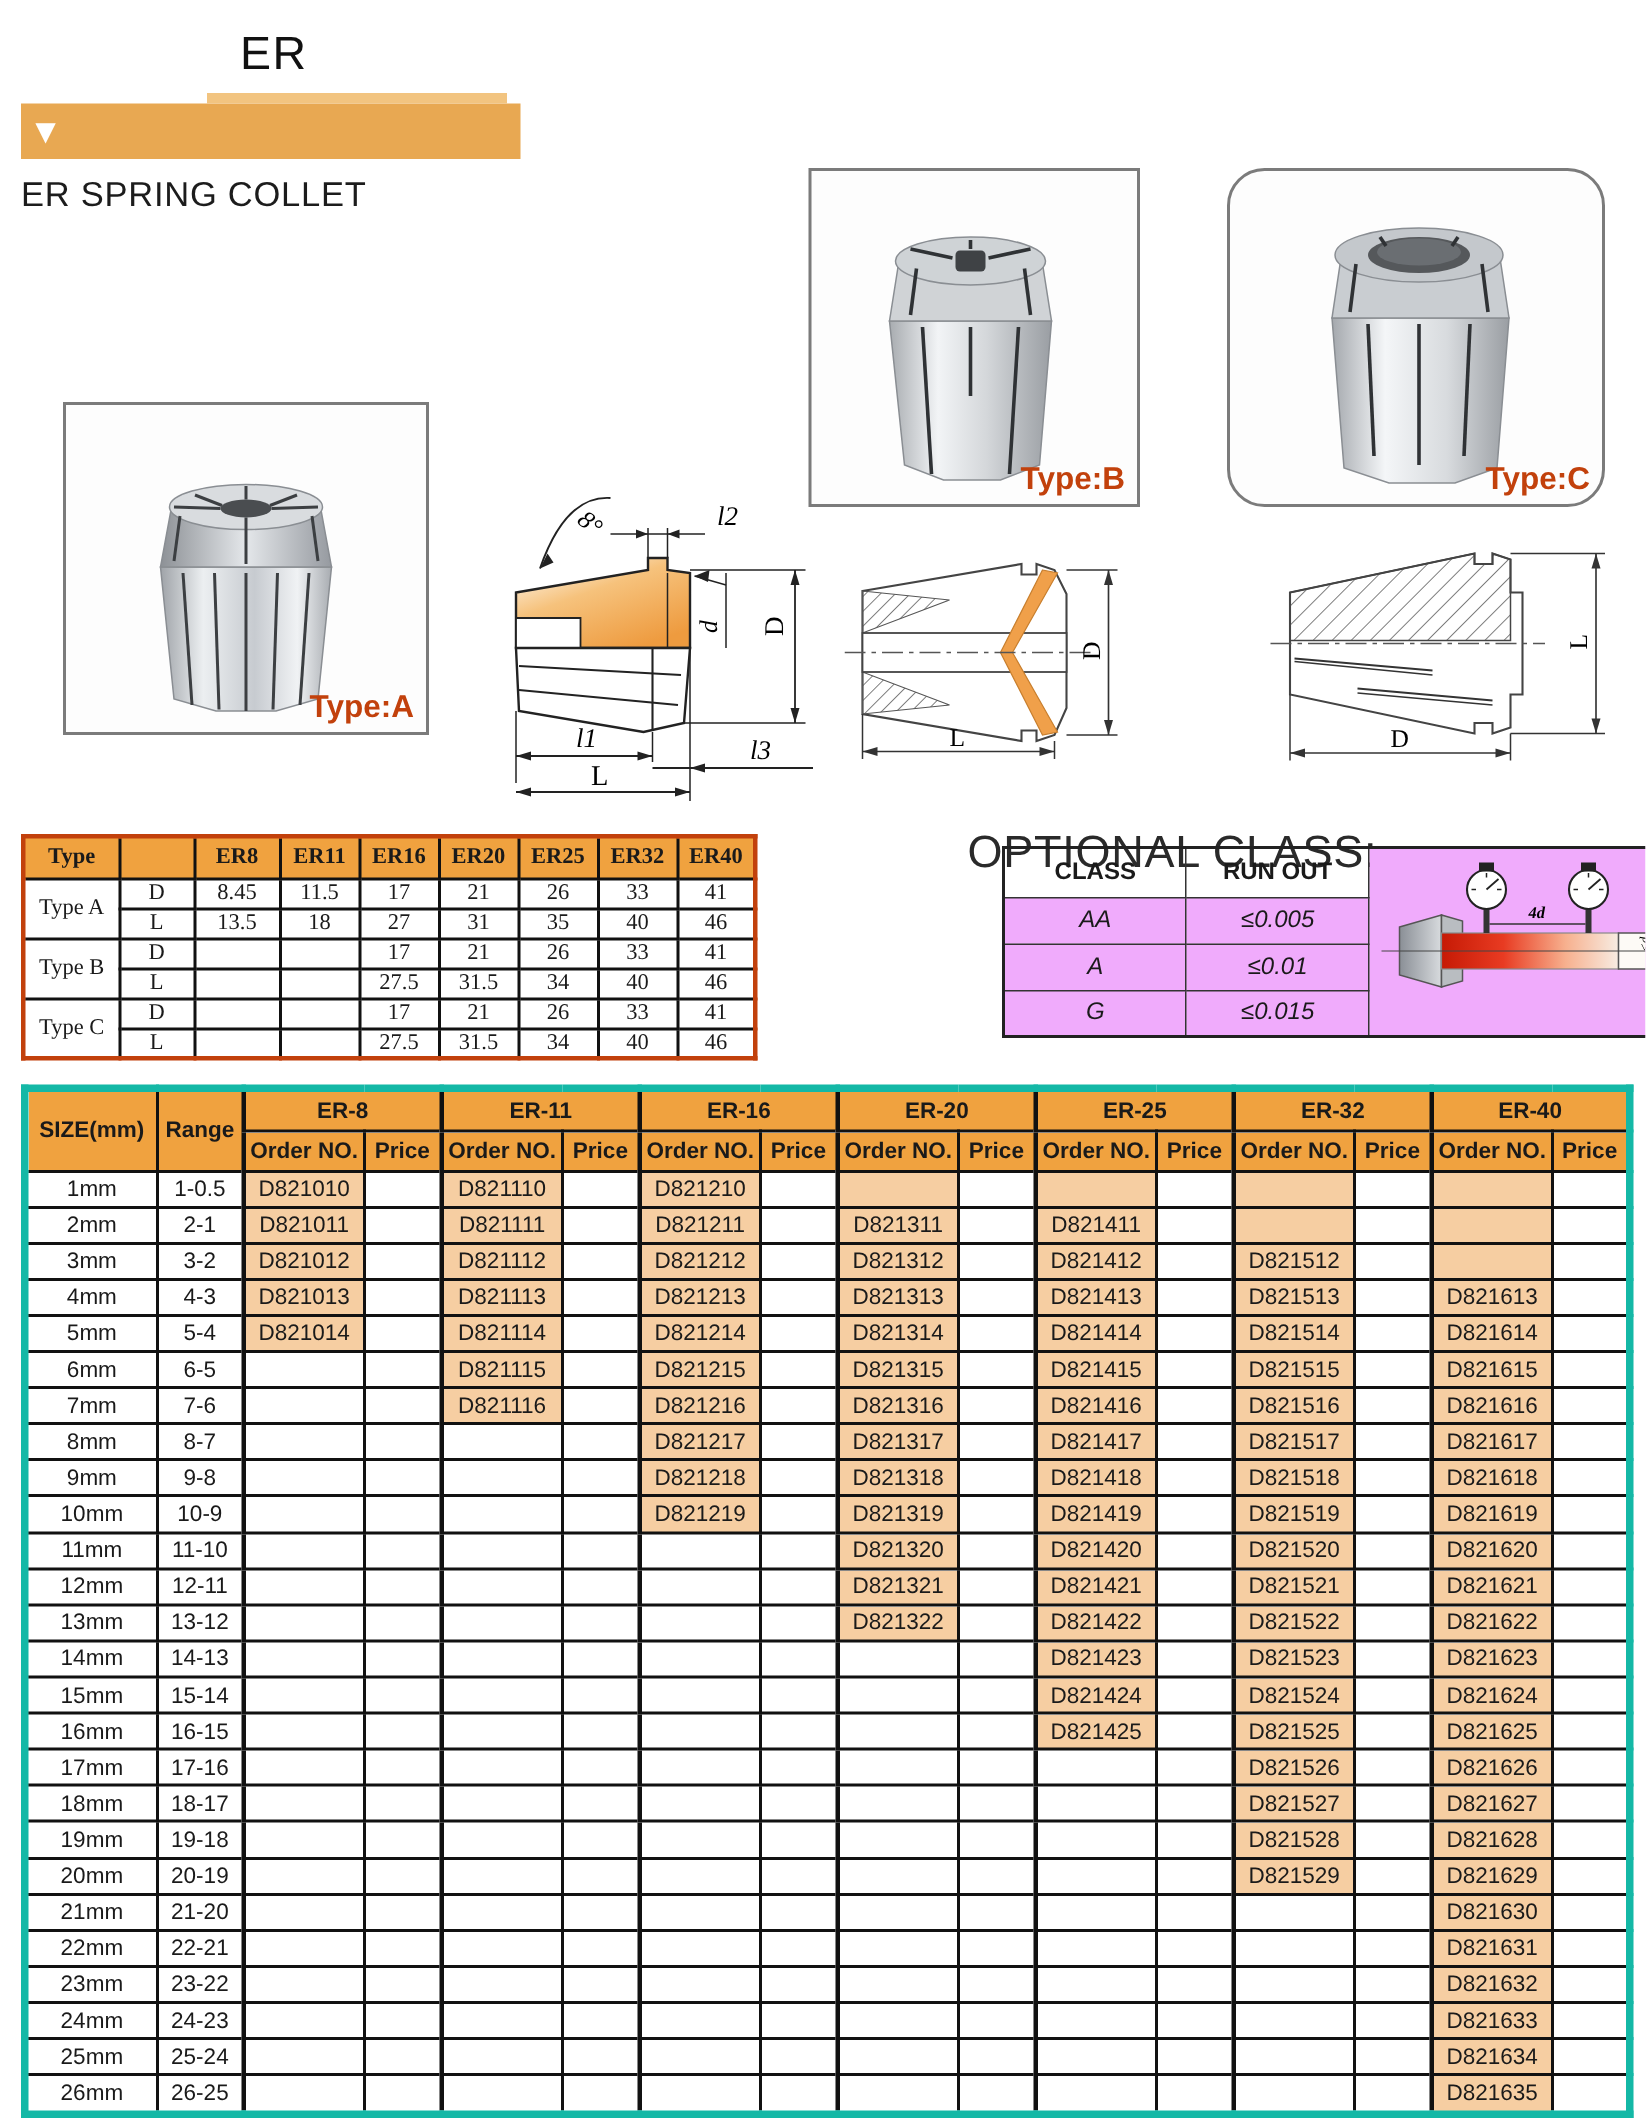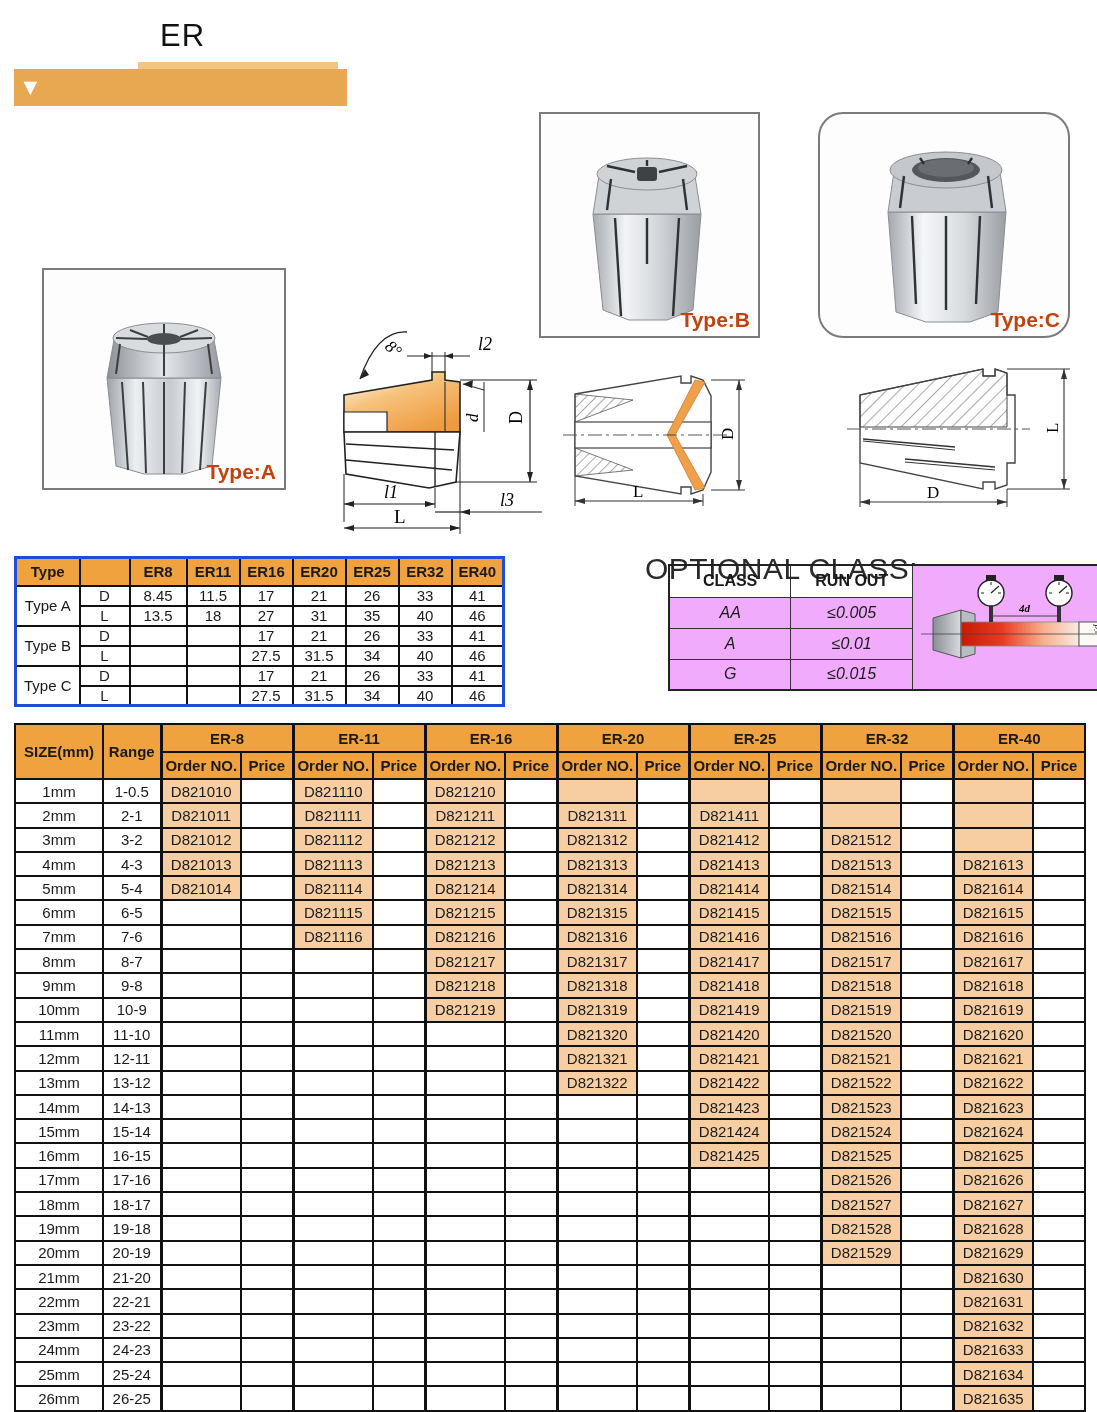--- a/index.html
+++ b/index.html
@@ -26,54 +26,55 @@
   .dA { left:332px; top:322px; }
   .dB { left:563px; top:360px; }
   .dC { left:845px; top:355px; }
   svg text { font-family:"Liberation Serif", serif; }
 
   
   .dim-wrap { position:absolute; left:14px; top:556px; }
   table { border-collapse:collapse; }
   .dim-table { width:490px; table-layout:fixed; }
   .dim-table th, .dim-table td { border:2px solid #111; font-size:15px; text-align:center; vertical-align:middle; padding:0; }
-  .dim-table { border:3px solid #1d4ed8; }
+  .dim-table { border:3px solid #c2410c;font-family:Liberation Serif, serif; }
   .dim-table thead th { background:#f0a23f; font-weight:bold; height:28px; }
   .dim-table tbody td, .dim-table tbody th { height:20px; background:#ffffff; font-weight:normal; }
   .dim-table tbody th.typecell { font-weight:normal; font-size:15px; }
 
   
   .opt-title { position:absolute; left:645px; top:552px; font-size:30px; color:#2a2a2a; letter-spacing:0.5px; }
   .opt-wrap { position:absolute; left:648px; top:564px;padding-left:20px; }
   .opt-table { width:447px; border:2px solid #222; }
   .opt-table th, .opt-table td { border:1px solid #333; font-size:16px; text-align:center; vertical-align:middle; }
   .opt-table td { height:31px; background:#f0abfc;font-style:italic; }
   .opt-table td.illu { width:195px; padding:0; }
 
   
   .order-wrap { position:absolute; left:14px; top:723px; }
-  .order-table { width:1070px; height:689px; table-layout:fixed; border:1px solid #14b8a6; }
+  .order-table { width:1070px; height:689px; table-layout:fixed; border:5px solid #14b8a6; }
   .order-table th, .order-table td { border:2px solid #111; font-size:15px; text-align:center; vertical-align:middle; padding:0; overflow:hidden; }
   .order-table thead th { background:#f0a23f; font-weight:bold; }
   .order-table thead tr.r1 th { height:28px; }
   .order-table thead tr.r2 th { height:27px; }
   .order-table td.shade { background:#f6cea2; }
   .order-table td { background:#ffffff; }
   .order-table .gsep { border-left:3px solid #111; }
 </style>
 </head>
 <body>
 
 <div class="page">
 
   <div class="er-title">ER</div>
   <div class="banner">
     <div class="banner-strip"></div>
     <span class="banner-tri">▼</span>
   </div>
+  <div class="page-title">ER SPRING COLLET</div>
 
   <div class="photo photo-a">
     <svg width="240" height="218" viewBox="0 0 240 218">
       <defs>
         <linearGradient id="bodyA" x1="0" y1="0" x2="1" y2="0">
           <stop offset="0" stop-color="#9fa3a8"></stop>
             <stop offset="0.25" stop-color="#eceff1"></stop>
           <stop offset="0.55" stop-color="#c7cbd0"></stop>
             <stop offset="0.8" stop-color="#f0f2f4"></stop>
           <stop offset="1" stop-color="#a8acb1"></stop>

